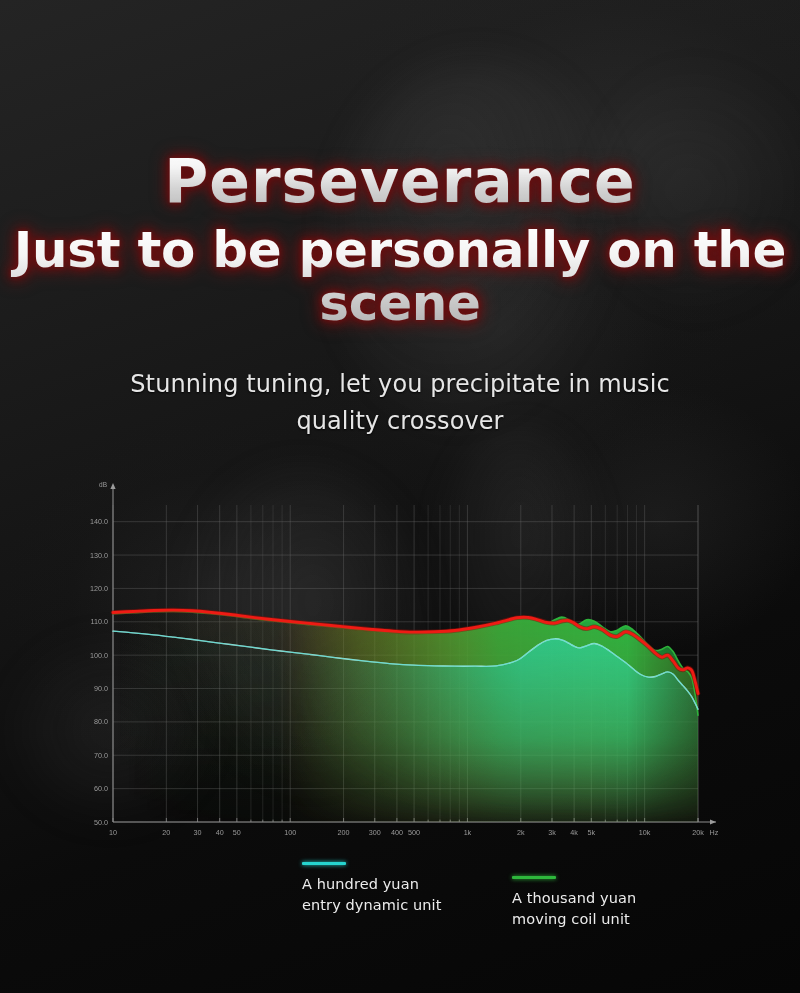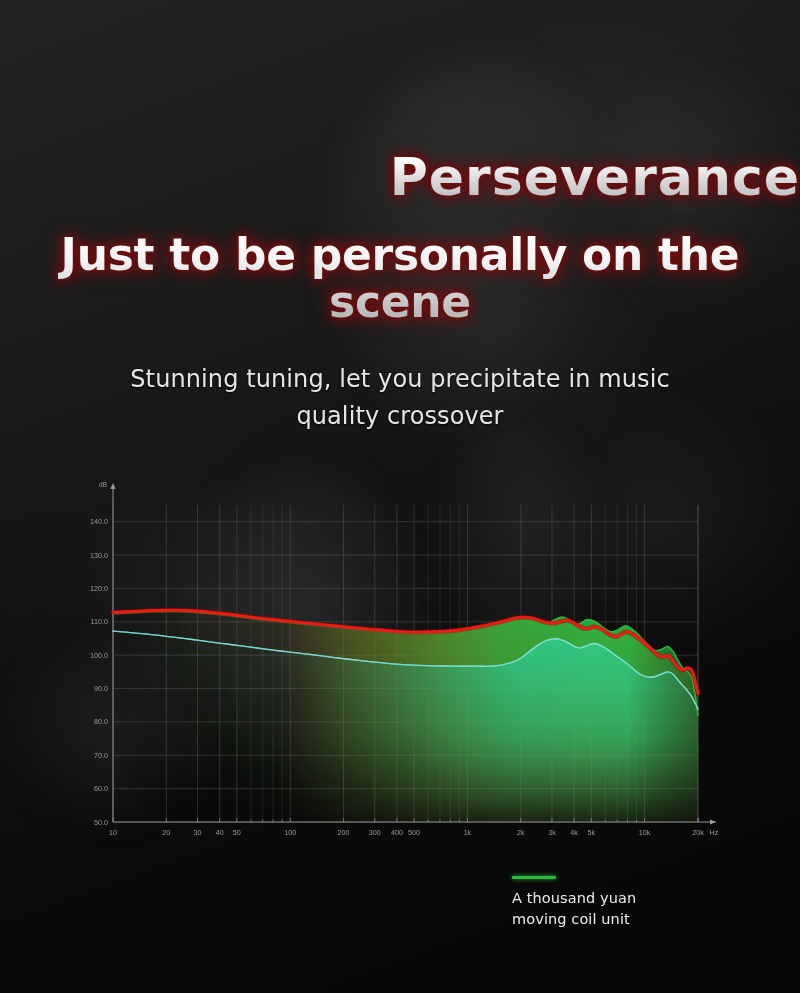--- a/index.html
+++ b/index.html
@@ -41,37 +41,36 @@
   .ghost-d { left: 0px;   top: 630px; width: 220px; height: 200px;
              background: radial-gradient(ellipse at 50% 50%, rgba(120,120,120,0.14), rgba(0,0,0,0) 72%); }
   .ghost-e { left: 600px; top: 60px;  width: 220px; height: 260px;
              background: radial-gradient(ellipse at 40% 50%, rgba(120,120,120,0.10), rgba(0,0,0,0) 72%); }
 
   
   .headings { position: absolute; left: 0; top: 0; width: 800px; text-align: center; }
 
   .title-main {
     margin-top: 150px;
-    font-size: 52px;
+    font-size: 60px;
     font-weight: 700;
     letter-spacing: 1px;
     line-height: 1.04;
     color: #c8c8c8;
     background: linear-gradient(180deg, #ffffff 0%, #f2f2f2 28%, #c9c9c9 62%, #a9a9a9 100%);
     -webkit-background-clip: text;
     background-clip: text;
     -webkit-text-fill-color: transparent;
     text-shadow: 0 0 1px rgba(255,255,255,0.2);
     filter: drop-shadow(0 0 2px #6d0f10) drop-shadow(0 0 4px #5a0c0d) drop-shadow(0 0 7px rgba(120,14,16,0.85));
-    text-align: right;
   }
 
   .title-sub {
-    margin-top: 28px;
-    font-size: 44px;
+    margin-top: 12px;
+    font-size: 50px;
     font-weight: 700;
     letter-spacing: -0.3px;
     line-height: 1.06;
     background: linear-gradient(180deg, #ffffff 0%, #f4f4f4 30%, #cfcfcf 66%, #b0b0b0 100%);
     -webkit-background-clip: text;
     background-clip: text;
     -webkit-text-fill-color: transparent;
     filter: drop-shadow(0 0 2px #6d0f10) drop-shadow(0 0 4px #5e0d0e) drop-shadow(0 0 8px rgba(125,15,17,0.9));
   }
 
@@ -311,20 +310,25 @@
           <path d="M33.00,135.78 C36.37,135.61 46.39,135.11 53.19,134.78 C60.00,134.45 67.09,134.00 73.84,133.78 C80.59,133.56 87.28,133.39 93.68,133.45 C100.08,133.50 105.93,133.72 112.24,134.11 C118.56,134.50 125.22,135.17 131.59,135.78 C137.95,136.39 143.90,137.00 150.45,137.78 C157.00,138.56 164.13,139.62 170.90,140.45 C177.68,141.29 184.54,142.07 191.09,142.79 C197.65,143.51 203.66,144.12 210.22,144.79 C216.77,145.46 223.60,146.13 230.41,146.79 C237.22,147.46 244.31,148.13 251.06,148.79 C257.81,149.46 264.05,150.13 270.90,150.80 C277.75,151.46 285.15,152.19 292.16,152.80 C299.17,153.41 305.98,154.02 312.97,154.47 C319.95,154.91 327.20,155.36 334.09,155.47 C340.97,155.58 347.47,155.41 354.28,155.13 C361.09,154.86 368.18,154.52 374.93,153.80 C381.68,153.08 387.92,152.02 394.77,150.80 C401.62,149.57 409.02,148.07 416.03,146.46 C423.04,144.85 431.49,142.07 436.83,141.12 C442.18,140.17 444.60,140.45 448.12,140.79 C451.64,141.12 454.86,142.29 457.96,143.12 C461.05,143.96 463.92,146.01 466.68,145.79 C469.44,145.57 472.02,142.90 474.51,141.79 C477.00,140.68 479.35,139.17 481.62,139.12 C483.89,139.06 486.05,140.23 488.13,141.45 C490.21,142.68 492.20,145.74 494.13,146.46 C496.06,147.18 497.63,146.57 499.70,145.79 C501.77,145.01 504.10,142.23 506.54,141.79 C508.98,141.34 511.63,141.90 514.32,143.12 C517.02,144.35 520.06,147.35 522.73,149.13 C525.39,150.91 527.89,153.30 530.30,153.80 C532.72,154.30 534.66,153.13 537.20,152.13 C539.74,151.13 542.89,147.85 545.53,147.79 C548.17,147.74 550.52,149.91 553.04,151.80 C555.57,153.69 558.14,156.58 560.70,159.14 C563.26,161.70 565.96,164.92 568.41,167.15 C570.86,169.37 573.17,171.82 575.41,172.49 C577.65,173.15 579.77,171.82 581.83,171.15 C583.88,170.48 585.85,168.04 587.75,168.48 C589.65,168.93 591.48,171.37 593.25,173.82 C595.02,176.27 596.72,180.38 598.38,183.16 C600.04,185.94 601.64,188.73 603.19,190.51 C604.75,192.28 606.26,192.17 607.72,193.84 C609.19,195.51 610.74,196.62 612.00,200.52 C613.26,204.41 614.26,211.08 615.26,217.20 C616.26,223.32 617.54,233.88 618.00,237.22" stroke="#2eb83c" stroke-width="1.6" stroke-opacity="0.95"></path>
           <path d="M33.00,153.13 C36.37,153.41 46.39,154.19 53.19,154.80 C60.00,155.41 67.09,156.08 73.84,156.80 C80.59,157.53 87.28,158.36 93.68,159.14 C100.08,159.92 105.93,160.64 112.24,161.47 C118.56,162.31 125.22,163.31 131.59,164.14 C137.95,164.98 143.90,165.65 150.45,166.48 C157.00,167.31 164.13,168.26 170.90,169.15 C177.68,170.04 184.54,170.98 191.09,171.82 C197.65,172.65 203.66,173.38 210.22,174.15 C216.77,174.93 223.60,175.66 230.41,176.49 C237.22,177.32 244.31,178.33 251.06,179.16 C257.81,179.99 264.05,180.72 270.90,181.50 C277.75,182.27 285.15,183.11 292.16,183.83 C299.17,184.55 305.98,185.28 312.97,185.83 C319.95,186.39 327.20,186.83 334.09,187.17 C340.97,187.50 347.47,187.67 354.28,187.84 C361.09,188.00 368.18,188.11 374.93,188.17 C381.68,188.23 387.92,188.23 394.77,188.17 C401.62,188.11 409.02,188.78 416.03,187.84 C423.04,186.89 431.49,184.72 436.83,182.50 C442.18,180.27 444.60,177.05 448.12,174.49 C451.64,171.93 454.86,169.15 457.96,167.15 C461.05,165.15 463.92,163.53 466.68,162.48 C469.44,161.42 472.02,160.92 474.51,160.81 C477.00,160.70 479.35,161.14 481.62,161.81 C483.89,162.48 486.05,163.75 488.13,164.81 C490.21,165.87 492.20,167.31 494.13,168.15 C496.06,168.98 497.63,169.87 499.70,169.82 C501.77,169.76 504.10,168.54 506.54,167.81 C508.98,167.09 511.63,165.37 514.32,165.48 C517.02,165.59 520.06,167.15 522.73,168.48 C525.39,169.82 527.89,171.82 530.30,173.49 C532.72,175.16 534.66,176.66 537.20,178.49 C539.74,180.33 542.89,182.44 545.53,184.50 C548.17,186.56 550.52,188.84 553.04,190.84 C555.57,192.84 558.14,195.12 560.70,196.51 C563.26,197.90 565.96,198.85 568.41,199.18 C570.86,199.51 573.17,199.07 575.41,198.51 C577.65,197.96 579.77,196.62 581.83,195.84 C583.88,195.07 585.85,193.79 587.75,193.84 C589.65,193.90 591.48,194.73 593.25,196.18 C595.02,197.62 596.72,200.57 598.38,202.52 C600.04,204.46 601.64,206.08 603.19,207.86 C604.75,209.64 606.26,211.30 607.72,213.20 C609.19,215.09 610.74,217.14 612.00,219.20 C613.26,221.26 614.26,223.54 615.26,225.54 C616.26,227.54 617.54,230.27 618.00,231.21" stroke="#cfeee2" stroke-width="1.35" stroke-opacity="0.92"></path>
           <path d="M33.00,153.13 C36.37,153.41 46.39,154.19 53.19,154.80 C60.00,155.41 67.09,156.08 73.84,156.80 C80.59,157.53 87.28,158.36 93.68,159.14 C100.08,159.92 105.93,160.64 112.24,161.47 C118.56,162.31 125.22,163.31 131.59,164.14 C137.95,164.98 143.90,165.65 150.45,166.48 C157.00,167.31 164.13,168.26 170.90,169.15 C177.68,170.04 184.54,170.98 191.09,171.82 C197.65,172.65 203.66,173.38 210.22,174.15 C216.77,174.93 223.60,175.66 230.41,176.49 C237.22,177.32 244.31,178.33 251.06,179.16 C257.81,179.99 264.05,180.72 270.90,181.50 C277.75,182.27 285.15,183.11 292.16,183.83 C299.17,184.55 305.98,185.28 312.97,185.83 C319.95,186.39 327.20,186.83 334.09,187.17 C340.97,187.50 347.47,187.67 354.28,187.84 C361.09,188.00 368.18,188.11 374.93,188.17 C381.68,188.23 387.92,188.23 394.77,188.17 C401.62,188.11 409.02,188.78 416.03,187.84 C423.04,186.89 431.49,184.72 436.83,182.50 C442.18,180.27 444.60,177.05 448.12,174.49 C451.64,171.93 454.86,169.15 457.96,167.15 C461.05,165.15 463.92,163.53 466.68,162.48 C469.44,161.42 472.02,160.92 474.51,160.81 C477.00,160.70 479.35,161.14 481.62,161.81 C483.89,162.48 486.05,163.75 488.13,164.81 C490.21,165.87 492.20,167.31 494.13,168.15 C496.06,168.98 497.63,169.87 499.70,169.82 C501.77,169.76 504.10,168.54 506.54,167.81 C508.98,167.09 511.63,165.37 514.32,165.48 C517.02,165.59 520.06,167.15 522.73,168.48 C525.39,169.82 527.89,171.82 530.30,173.49 C532.72,175.16 534.66,176.66 537.20,178.49 C539.74,180.33 542.89,182.44 545.53,184.50 C548.17,186.56 550.52,188.84 553.04,190.84 C555.57,192.84 558.14,195.12 560.70,196.51 C563.26,197.90 565.96,198.85 568.41,199.18 C570.86,199.51 573.17,199.07 575.41,198.51 C577.65,197.96 579.77,196.62 581.83,195.84 C583.88,195.07 585.85,193.79 587.75,193.84 C589.65,193.90 591.48,194.73 593.25,196.18 C595.02,197.62 596.72,200.57 598.38,202.52 C600.04,204.46 601.64,206.08 603.19,207.86 C604.75,209.64 606.26,211.30 607.72,213.20 C609.19,215.09 610.74,217.14 612.00,219.20 C613.26,221.26 614.26,223.54 615.26,225.54 C616.26,227.54 617.54,230.27 618.00,231.21" stroke="#26d5cf" stroke-width="1.2" stroke-opacity="0.55"></path>
           <path d="M33.00,134.45 C36.37,134.28 46.39,133.78 53.19,133.45 C60.00,133.11 67.09,132.67 73.84,132.44 C80.59,132.22 87.28,132.05 93.68,132.11 C100.08,132.17 105.93,132.39 112.24,132.78 C118.56,133.17 125.22,133.83 131.59,134.45 C137.95,135.06 143.90,135.67 150.45,136.45 C157.00,137.23 164.13,138.28 170.90,139.12 C177.68,139.95 184.54,140.73 191.09,141.45 C197.65,142.18 203.66,142.79 210.22,143.46 C216.77,144.12 223.60,144.79 230.41,145.46 C237.22,146.13 244.31,146.79 251.06,147.46 C257.81,148.13 264.05,148.79 270.90,149.46 C277.75,150.13 285.15,150.85 292.16,151.46 C299.17,152.08 305.98,152.69 312.97,153.13 C319.95,153.58 327.20,154.02 334.09,154.13 C340.97,154.24 347.47,154.08 354.28,153.80 C361.09,153.52 368.18,153.19 374.93,152.47 C381.68,151.74 387.92,150.69 394.77,149.46 C401.62,148.24 409.02,146.74 416.03,145.12 C423.04,143.51 431.49,140.73 436.83,139.79 C442.18,138.84 444.60,139.12 448.12,139.45 C451.64,139.79 454.86,140.95 457.96,141.79 C461.05,142.62 463.92,143.90 466.68,144.46 C469.44,145.01 472.02,145.35 474.51,145.12 C477.00,144.90 479.35,143.57 481.62,143.12 C483.89,142.68 486.05,142.12 488.13,142.45 C490.21,142.79 492.20,144.07 494.13,145.12 C496.06,146.18 497.63,147.85 499.70,148.79 C501.77,149.74 504.10,150.80 506.54,150.80 C508.98,150.80 511.63,148.63 514.32,148.79 C517.02,148.96 520.06,150.41 522.73,151.80 C525.39,153.19 527.89,156.02 530.30,157.14 C532.72,158.25 534.66,159.03 537.20,158.47 C539.74,157.92 542.89,154.13 545.53,153.80 C548.17,153.47 550.52,155.08 553.04,156.47 C555.57,157.86 558.14,160.14 560.70,162.14 C563.26,164.14 565.96,166.31 568.41,168.48 C570.86,170.65 573.17,173.38 575.41,175.16 C577.65,176.94 579.77,178.83 581.83,179.16 C583.88,179.49 585.85,176.49 587.75,177.16 C589.65,177.83 591.48,181.00 593.25,183.16 C595.02,185.33 596.72,188.73 598.38,190.17 C600.04,191.62 601.64,191.90 603.19,191.84 C604.75,191.78 606.26,189.67 607.72,189.84 C609.19,190.00 610.74,190.51 612.00,192.84 C613.26,195.18 614.26,200.07 615.26,203.85 C616.26,207.63 617.54,213.59 618.00,215.53" stroke="#8e0c08" stroke-width="4.6" stroke-opacity="0.55"></path>
           <path d="M33.00,134.45 C36.37,134.28 46.39,133.78 53.19,133.45 C60.00,133.11 67.09,132.67 73.84,132.44 C80.59,132.22 87.28,132.05 93.68,132.11 C100.08,132.17 105.93,132.39 112.24,132.78 C118.56,133.17 125.22,133.83 131.59,134.45 C137.95,135.06 143.90,135.67 150.45,136.45 C157.00,137.23 164.13,138.28 170.90,139.12 C177.68,139.95 184.54,140.73 191.09,141.45 C197.65,142.18 203.66,142.79 210.22,143.46 C216.77,144.12 223.60,144.79 230.41,145.46 C237.22,146.13 244.31,146.79 251.06,147.46 C257.81,148.13 264.05,148.79 270.90,149.46 C277.75,150.13 285.15,150.85 292.16,151.46 C299.17,152.08 305.98,152.69 312.97,153.13 C319.95,153.58 327.20,154.02 334.09,154.13 C340.97,154.24 347.47,154.08 354.28,153.80 C361.09,153.52 368.18,153.19 374.93,152.47 C381.68,151.74 387.92,150.69 394.77,149.46 C401.62,148.24 409.02,146.74 416.03,145.12 C423.04,143.51 431.49,140.73 436.83,139.79 C442.18,138.84 444.60,139.12 448.12,139.45 C451.64,139.79 454.86,140.95 457.96,141.79 C461.05,142.62 463.92,143.90 466.68,144.46 C469.44,145.01 472.02,145.35 474.51,145.12 C477.00,144.90 479.35,143.57 481.62,143.12 C483.89,142.68 486.05,142.12 488.13,142.45 C490.21,142.79 492.20,144.07 494.13,145.12 C496.06,146.18 497.63,147.85 499.70,148.79 C501.77,149.74 504.10,150.80 506.54,150.80 C508.98,150.80 511.63,148.63 514.32,148.79 C517.02,148.96 520.06,150.41 522.73,151.80 C525.39,153.19 527.89,156.02 530.30,157.14 C532.72,158.25 534.66,159.03 537.20,158.47 C539.74,157.92 542.89,154.13 545.53,153.80 C548.17,153.47 550.52,155.08 553.04,156.47 C555.57,157.86 558.14,160.14 560.70,162.14 C563.26,164.14 565.96,166.31 568.41,168.48 C570.86,170.65 573.17,173.38 575.41,175.16 C577.65,176.94 579.77,178.83 581.83,179.16 C583.88,179.49 585.85,176.49 587.75,177.16 C589.65,177.83 591.48,181.00 593.25,183.16 C595.02,185.33 596.72,188.73 598.38,190.17 C600.04,191.62 601.64,191.90 603.19,191.84 C604.75,191.78 606.26,189.67 607.72,189.84 C609.19,190.00 610.74,190.51 612.00,192.84 C613.26,195.18 614.26,200.07 615.26,203.85 C616.26,207.63 617.54,213.59 618.00,215.53" stroke="#ee1b14" stroke-width="2.9" stroke-opacity="1"></path>
         </g>
       </svg>
   </div>
 
   <div id="legend">
+      <div class="legend-item li-1">
+        <div class="legend-swatch" style="background: rgb(38, 213, 207); box-shadow: rgb(38, 213, 207) 0px 0px 4px;"></div>
+        <div class="legend-label">A hundred yuan
+entry dynamic unit</div>
+      </div>
       <div class="legend-item li-2">
         <div class="legend-swatch" style="background: rgb(46, 184, 60); box-shadow: rgb(46, 184, 60) 0px 0px 4px;"></div>
         <div class="legend-label">A thousand yuan
 moving coil unit</div>
       </div>
     </div>
 
 </div>
 
 </body></html>

